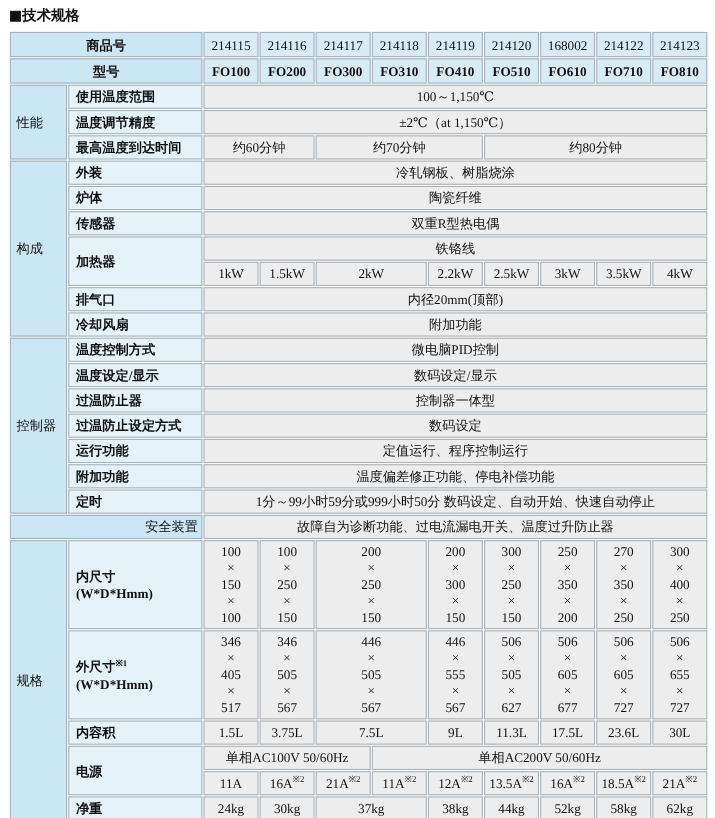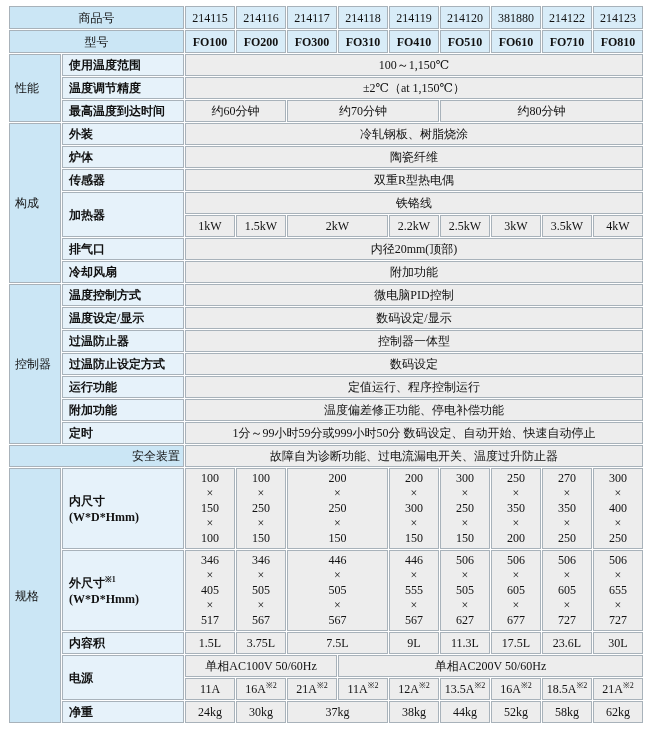--- a/index.html
+++ b/index.html
@@ -13,32 +13,33 @@
   .title{font-size:13px;font-weight:bold;margin:0 0 5px 0;letter-spacing:0;}
   table{border-collapse:separate;border-spacing:1px;table-layout:fixed;width:636px;background:var(--page-bg);}
   td{border:1px solid var(--border-c);font-size:12px;line-height:16px;padding:1px 3px;
      text-align:center;vertical-align:middle;overflow:hidden;
      font-family:"Liberation Serif","DejaVu Serif",serif;}
   tr.std{height:22px;}
   tr.hrow{height:23px;}
   td.g{background:var(--header-bg);text-align:left;padding-left:5px;margin-left:27px;}
   td.gl{background:var(--header-bg);}
   td.gl.left{text-align:right;padding-left:1px;margin-left:25px;}
-  td.gl.cen{text-align:center;font-weight:normal;}
+  td.gl.cen{text-align:center;font-weight:bold;}
   td.lbl{background:var(--label-bg);text-align:left;padding-left:6px;white-space:pre-line;font-weight:bold;}
   td.hd{background:var(--hval-bg);}
   td.hd.bold{font-weight:bold;margin-top:32px;}
   td.v{background:var(--cell-bg);}
   td.dims{white-space:pre-line;line-height:15px;padding:2px 1px;}
   sup.note{font-size:8px;vertical-align:super;line-height:0;}
 </style>
 </head>
 <body>
 
 <div class="wrap">
+  <div class="title"><span>■</span><span>技术规格</span></div>
 
   <table>
     <colgroup>
       <col style="width:52px">
         <col style="width:122px">
       <col style="width:50px">
         <col style="width:50px">
         <col style="width:50px">
         <col style="width:50px">
       <col style="width:50px">
@@ -50,21 +51,21 @@
 
     <tbody>
         <tr class="hrow">
       <td class="gl cen" colspan="2">商品号</td>
       <td class="hd">214115</td>
       <td class="hd">214116</td>
       <td class="hd">214117</td>
       <td class="hd">214118</td>
       <td class="hd">214119</td>
       <td class="hd">214120</td>
-      <td class="hd">381880</td>
+      <td class="hd">168002</td>
       <td class="hd">214122</td>
       <td class="hd">214123</td>
     </tr>
     <tr class="hrow">
       <td class="gl cen" colspan="2">型号</td>
       <td class="hd bold">FO100</td>
       <td class="hd bold">FO200</td>
       <td class="hd bold">FO300</td>
       <td class="hd bold">FO310</td>
       <td class="hd bold">FO410</td>

